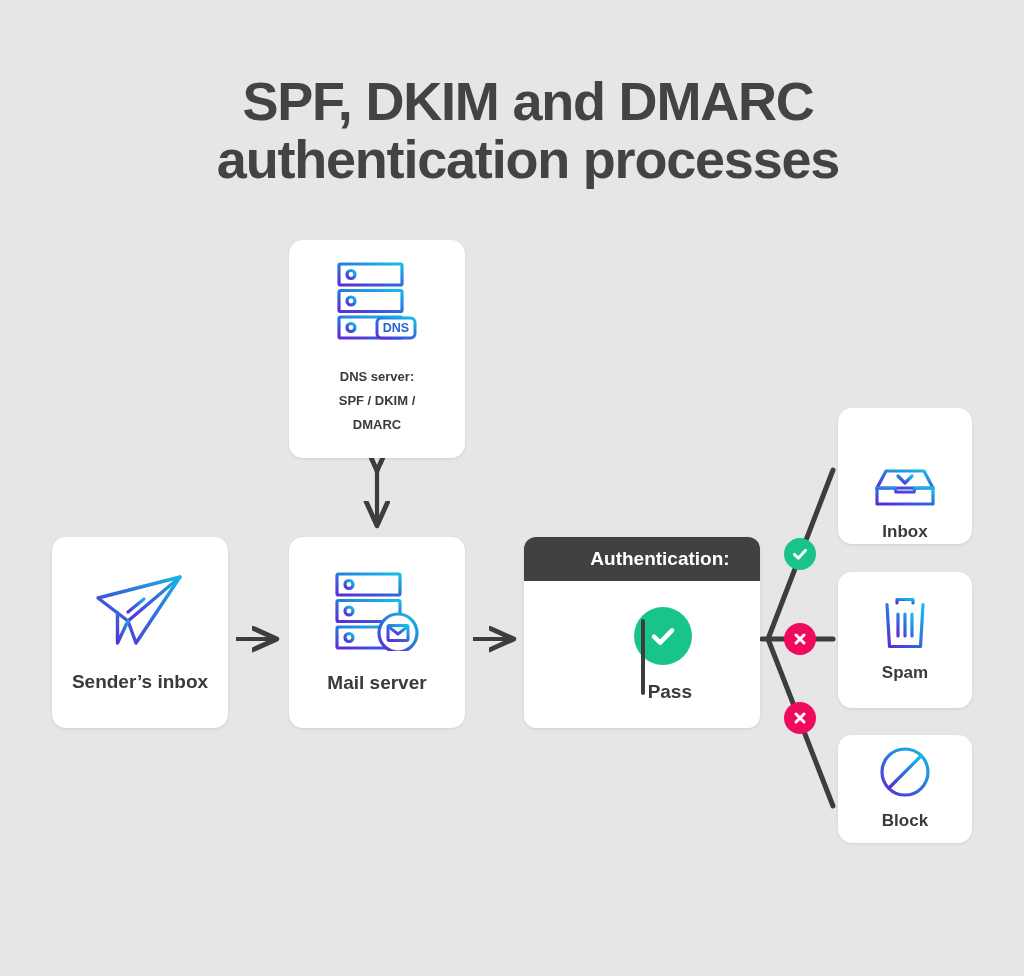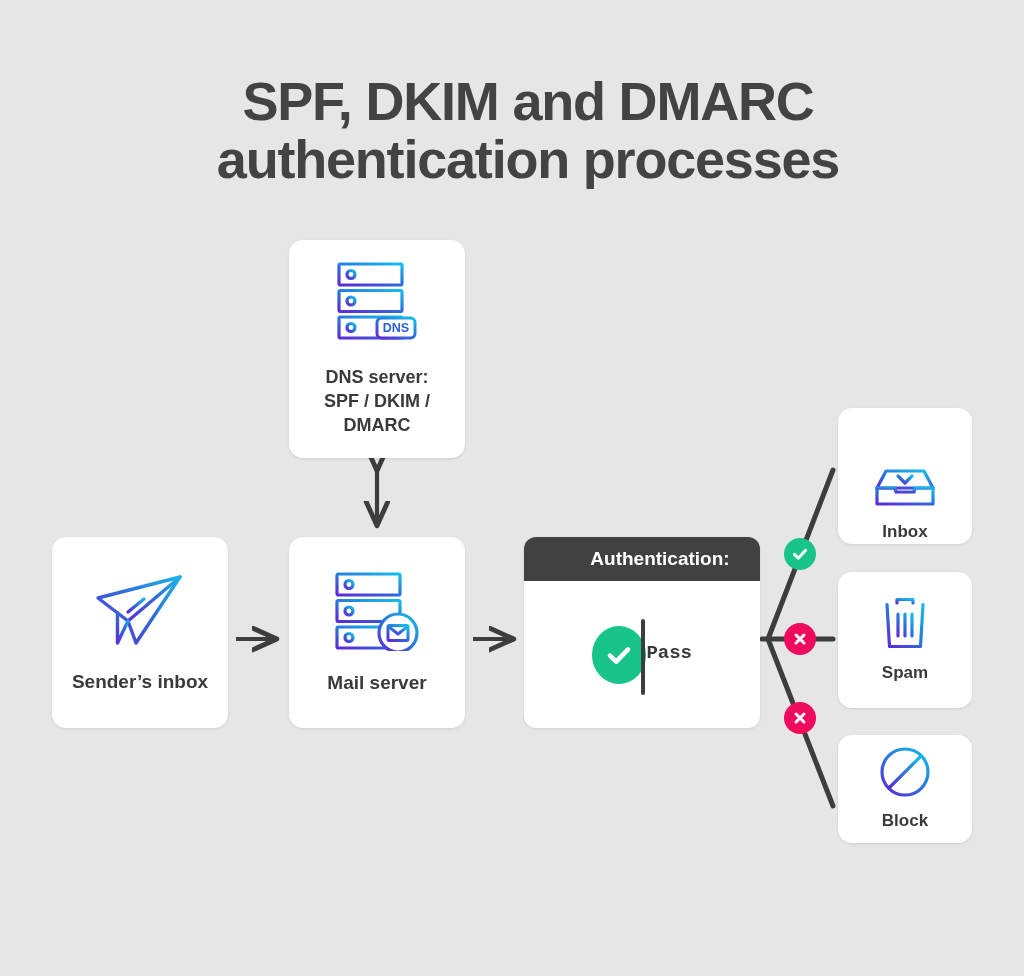--- a/index.html
+++ b/index.html
@@ -62,21 +62,21 @@
   
   #card-sender  { left: 52px;  top: 537px; width: 176px; height: 191px; }
   #card-mail    { left: 289px; top: 537px; width: 176px; height: 191px; }
   #card-dns     { left: 289px; top: 240px; width: 176px; height: 218px; }
   #card-inbox   { left: 838px; top: 408px; width: 134px; height: 136px; justify-content: flex-end; }
   #card-spam    { left: 838px; top: 572px; width: 134px; height: 136px; }
   #card-block   { left: 838px; top: 735px; width: 134px; height: 108px; }
 
   #card-sender .card-label,
   #card-mail   .card-label { font-size: 19px; margin-top: 20px; }
-  #card-dns    .card-label { font-size: 18px; margin-top: 24px; }
+  #card-dns    .card-label { font-size: 13px; margin-top: 24px; }
   #card-inbox  .card-label,
   #card-spam   .card-label,
   #card-block  .card-label { font-size: 17px; margin-top: 10px; }
 
   
   #card-auth {
     position: absolute;
     left: 524px;
     top: 537px;
     width: 236px;
@@ -108,23 +108,23 @@
     position: absolute;
     left: 117px;
     top: 38px;
     width: 4px;
     height: 76px;
     background: #3d3d3d;
     border-radius: 2px;
   }
   .verdict {
     display: flex;
-    align-items: flex-start;
+    flex-direction: column;
+    align-items: flex-end;
     width: 100px;
-    font-family: Liberation Mono, monospace;
   }
   .verdict-circle {
     width: 58px;
     height: 58px;
     border-radius: 50%;
     display: flex;
     align-items: center;
     justify-content: center;
   }
   .verdict-label {

